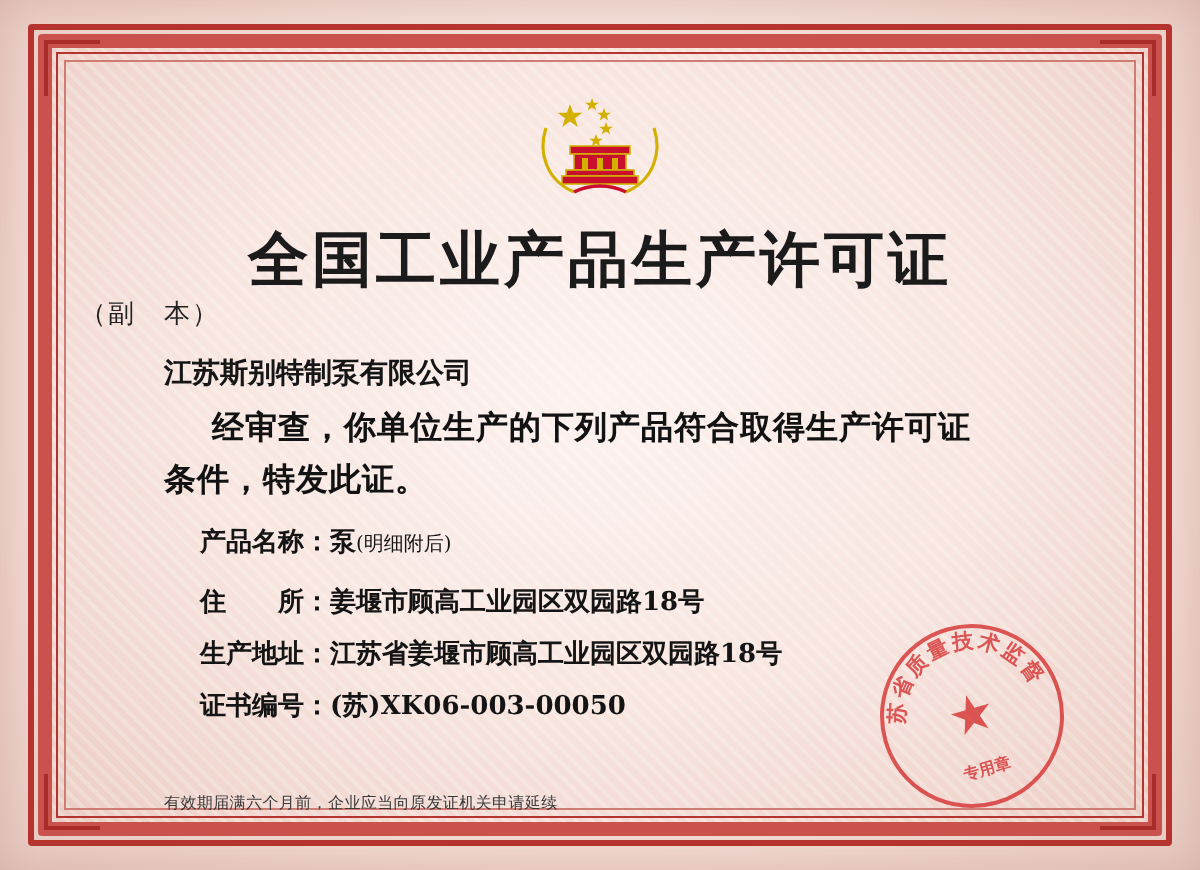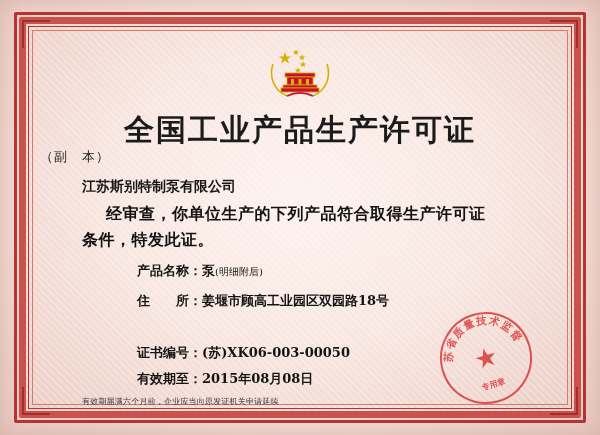--- a/index.html
+++ b/index.html
@@ -152,21 +152,20 @@
   .body-line.l1 { top: 168px; text-indent: 24px; }
   .body-line.l2 { top: 194px; }
 
   .field {
     position: absolute;
     left: 60px;
     font-family: "DejaVu Serif", serif;
     font-size: 13px;
     color: #141414;
     white-space: nowrap;
-    margin-left: 37px;
   }
   .field .lbl { font-weight: bold; }
   .field .val { font-weight: bold; }
   .field .small { font-size: 10px; font-weight: normal; }
 
   .f-product { top: 226px; }
   .f-address { top: 256px; }
   .f-factory { top: 282px; }
   .f-certno  { top: 308px; }
   .f-valid   { top: 334px; }
@@ -292,28 +291,28 @@
     <div class="body-line l1">经审查，你单位生产的下列产品符合取得生产许可证</div>
 
     <div class="field f-product">
       <span class="lbl">产品名称：</span><span class="val">泵</span><span class="small">(明细附后)</span>
     </div>
 
     <div class="field f-address">
       <span class="lbl">住　　所：</span><span class="val">姜堰市顾高工业园区双园路18号</span>
     </div>
 
+    <div class="field f-factory">
+      <span class="lbl">生产地址：</span><span class="val">江苏省姜堰市顾高工业园区双园路18号</span>
+    </div>
 
     <div class="field f-certno">
       <span class="lbl">证书编号：</span><span class="val">(苏)XK06-003-00050</span>
     </div>
 
-    <div class="field f-valid">
-      <span class="lbl">有效期至：</span><span class="val">2015年08月08日</span>
-    </div>
 
 
     <div class="footnote">有效期届满六个月前，企业应当向原发证机关申请延续</div>
 
     <div class="seal">
       <div class="ring"></div>
       <div class="star">★</div>
       <svg viewBox="0 0 92 92" style="position:absolute;inset:0;">
         <defs>
           <path id="sealArc" d="M 12,46 A 34,34 0 0 1 80,46" fill="none"></path>

